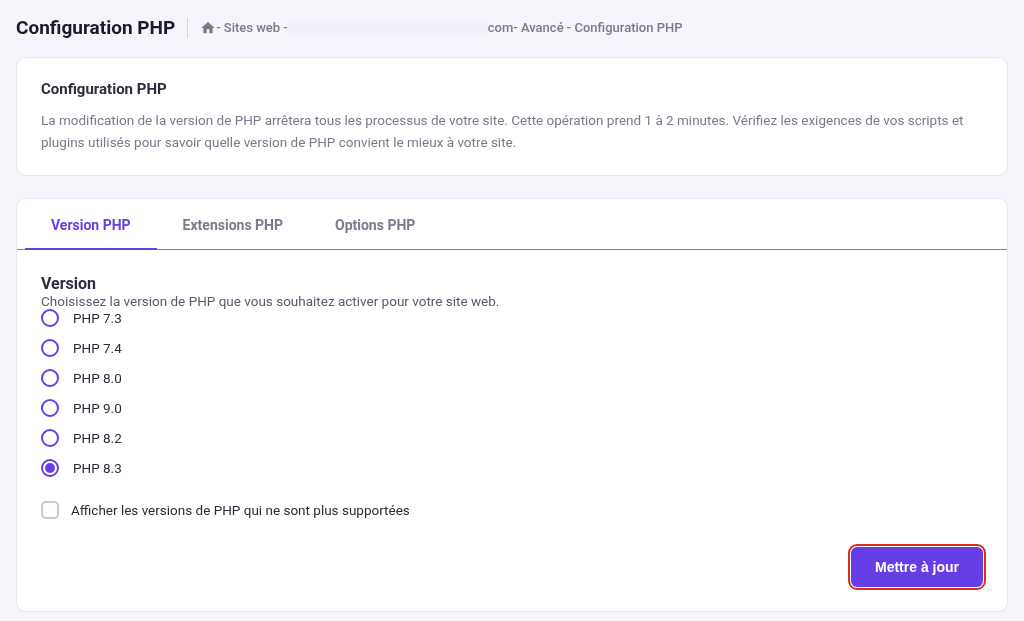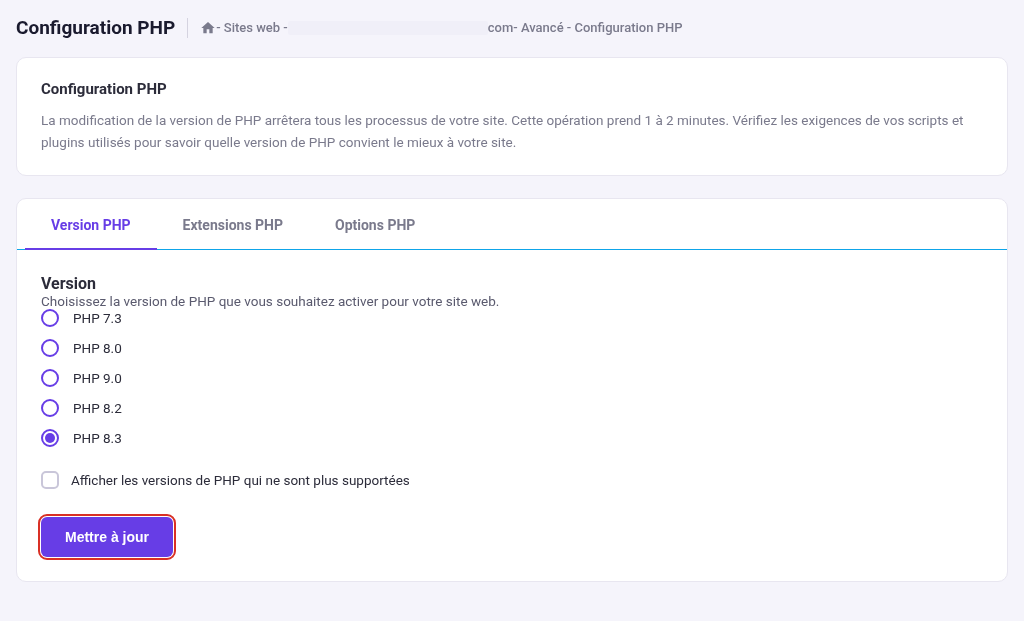--- a/index.html
+++ b/index.html
@@ -155,20 +155,21 @@
       border: 2px solid #c9c6d9;
       border-radius: 5px;
       flex-shrink: 0;
     }
     .check-label {
       font-size: 13.5px;
       color: #2c2c3a;
     }
     .actions {
       display: flex;
+      justify-content: flex-end;
     }
     .btn-primary {
       background: #673de6;
       color: #fff;
       font-weight: 700;
       font-size: 14px;
       padding: 12px 24px;
       border: none;
       border-radius: 6px;
       cursor: pointer;
@@ -210,20 +211,24 @@
     <div class="section-title">Version</div>
     <div class="section-sub">Choisissez la version de PHP que vous souhaitez activer pour votre site web.</div>
 
     <div class="radio-list" id="radio-container">
         <div class="radio-row">
           <div class="radio-outer"></div>
           <span class="radio-label">PHP 7.3</span>
         </div>
         <div class="radio-row">
           <div class="radio-outer"></div>
+          <span class="radio-label">PHP 7.4</span>
+        </div>
+        <div class="radio-row">
+          <div class="radio-outer"></div>
           <span class="radio-label">PHP 8.0</span>
         </div>
         <div class="radio-row">
           <div class="radio-outer"></div>
           <span class="radio-label">PHP 9.0</span>
         </div>
         <div class="radio-row">
           <div class="radio-outer"></div>
           <span class="radio-label">PHP 8.2</span>
         </div>

